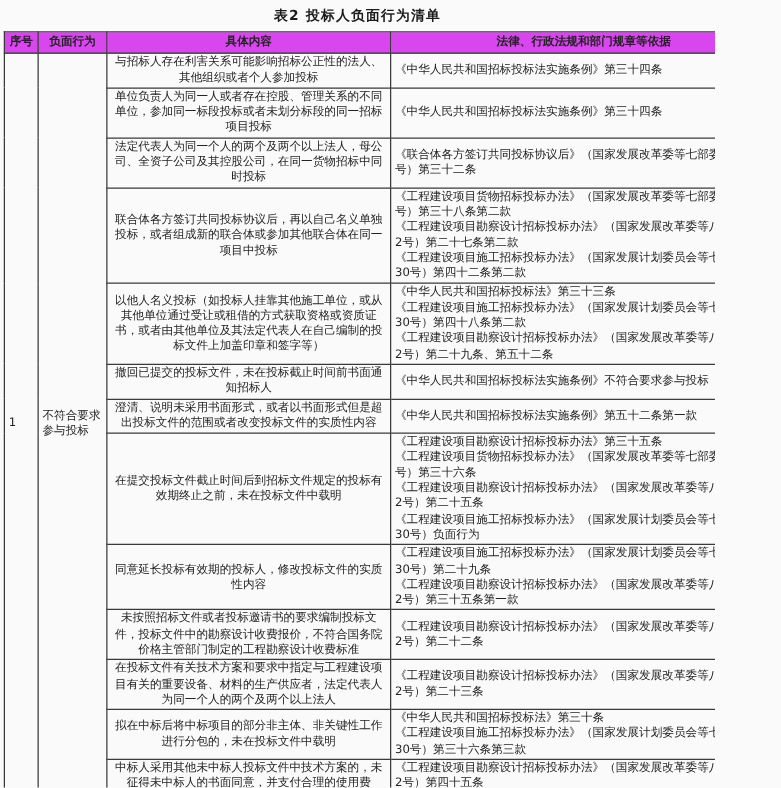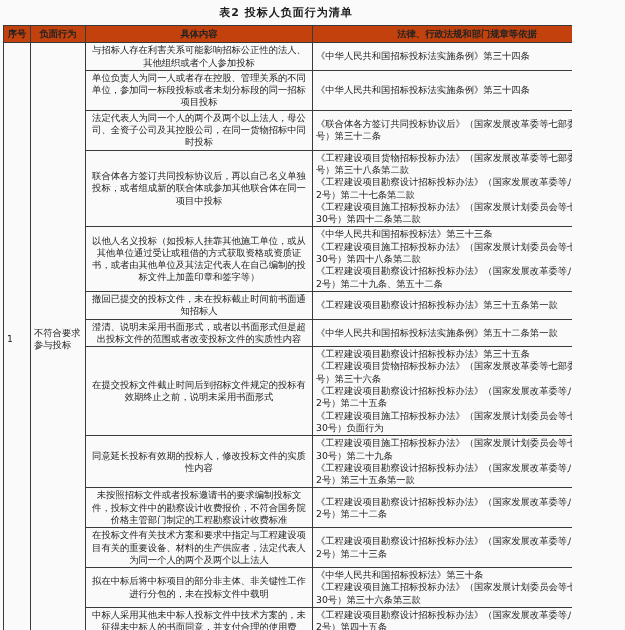--- a/index.html
+++ b/index.html
@@ -37,21 +37,21 @@
   table.negative-list td {
     border: 1px solid #3a3a3a;
     font-size: 9.3px;
     line-height: 12.3px;
     padding: 1px 3px;
     vertical-align: middle;
     word-break: break-all;
     color: #232323;
   }
   table.negative-list th {
-    background: #c2410c;
+    background: #d946ef;
     font-weight: bold;
     text-align: center;
     padding: 2px 2px;
   }
   td.num-cell, td.behavior-cell {
     text-align: left;
     vertical-align: middle;
   }
   td.content-cell { text-align: center; margin-left: 21px; }
   td.basis-cell   { text-align: left; margin-left: 43px; }
@@ -110,31 +110,31 @@
           <td class="content-cell">以他人名义投标（如投标人挂靠其他施工单位，或从其他单位通过受让或租借的方式获取资格或资质证书，或者由其他单位及其法定代表人在自己编制的投标文件上加盖印章和签字等）</td>
           <td class="basis-cell">
             <span class="basis-line">《中华人民共和国招标投标法》第三十三条</span>
             <span class="basis-line">《工程建设项目施工招标投标办法》（国家发展计划委员会等七部委令第30号）第四十八条第二款</span>
             <span class="basis-line">《工程建设项目勘察设计招标投标办法》（国家发展改革委等八部委令第2号）第二十九条、第五十二条</span>
           </td>
         </tr>
         <tr>
           <td class="content-cell">撤回已提交的投标文件，未在投标截止时间前书面通知招标人</td>
           <td class="basis-cell">
-            <span class="basis-line">《工程建设项目勘察设计招标投标办法》第三十五条第一款</span>
+            <span class="basis-line">《中华人民共和国招标投标法实施条例》不符合要求参与投标</span>
           </td>
         </tr>
         <tr>
           <td class="content-cell">澄清、说明未采用书面形式，或者以书面形式但是超出投标文件的范围或者改变投标文件的实质性内容</td>
           <td class="basis-cell">
             <span class="basis-line">《中华人民共和国招标投标法实施条例》第五十二条第一款</span>
           </td>
         </tr>
         <tr>
-          <td class="content-cell">在提交投标文件截止时间后到招标文件规定的投标有效期终止之前，说明未采用书面形式</td>
+          <td class="content-cell">在提交投标文件截止时间后到招标文件规定的投标有效期终止之前，未在投标文件中载明</td>
           <td class="basis-cell">
             <span class="basis-line">《工程建设项目勘察设计招标投标办法》第三十五条</span>
             <span class="basis-line">《工程建设项目货物招标投标办法》（国家发展改革委等七部委令第27号）第三十六条</span>
             <span class="basis-line">《工程建设项目勘察设计招标投标办法》（国家发展改革委等八部委令第2号）第二十五条</span>
             <span class="basis-line">《工程建设项目施工招标投标办法》（国家发展计划委员会等七部委令第30号）负面行为</span>
           </td>
         </tr>
         <tr>
           <td class="content-cell">同意延长投标有效期的投标人，修改投标文件的实质性内容</td>
           <td class="basis-cell">

